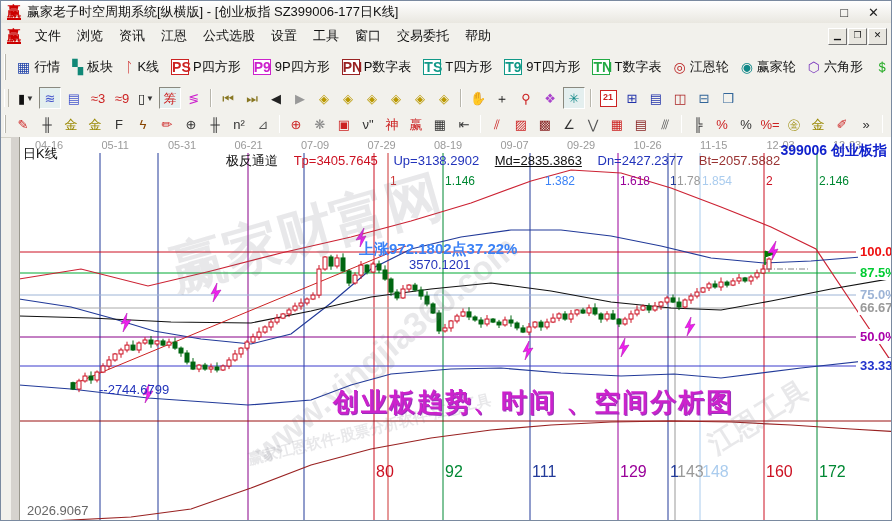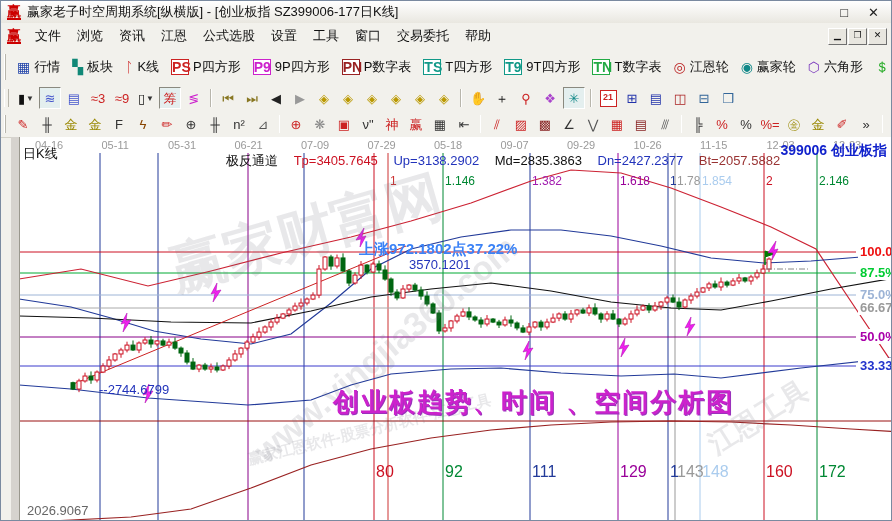--- a/index.html
+++ b/index.html
@@ -620,32 +620,32 @@
         </g>
       </svg>
     <div class="frame"></div>
     <div id="overlays">
         <div class="ov date-lbl" style="left: 24px; top: 2px;">04-16</div>
         <div class="ov date-lbl" style="left: 90.5px; top: 2px;">05-11</div>
         <div class="ov date-lbl" style="left: 157px; top: 2px;">05-31</div>
         <div class="ov date-lbl" style="left: 223.5px; top: 2px;">06-21</div>
         <div class="ov date-lbl" style="left: 290px; top: 2px;">07-09</div>
         <div class="ov date-lbl" style="left: 356.5px; top: 2px;">07-29</div>
-        <div class="ov date-lbl" style="left: 423px; top: 2px;">05-18</div>
+        <div class="ov date-lbl" style="left: 423px; top: 2px;">08-19</div>
         <div class="ov date-lbl" style="left: 489.5px; top: 2px;">09-07</div>
         <div class="ov date-lbl" style="left: 556px; top: 2px;">09-29</div>
         <div class="ov date-lbl" style="left: 622.5px; top: 2px;">10-26</div>
         <div class="ov date-lbl" style="left: 689px; top: 2px;">11-15</div>
         <div class="ov date-lbl" style="left: 755.5px; top: 2px;">12-03</div>
         <div class="ov date-lbl" style="left: 822px; top: 2px;">12-23</div>
         <div class="ov tl-bot" style="left: 365px; top: 326px; color: rgb(204, 17, 34);">80</div>
         <div class="ov tl-top" style="left: 379px; top: 37px; color: rgb(204, 51, 51);">1</div>
         <div class="ov tl-top" style="left: 434px; top: 37px; color: rgb(0, 136, 51);">1.146</div>
         <div class="ov tl-bot" style="left: 434px; top: 326px; color: rgb(0, 136, 51);">92</div>
-        <div class="ov tl-top" style="left: 521px; top: 37px; color: #a21caf;">1.382</div>
+        <div class="ov tl-top" style="left: 534px; top: 37px; color: #3b82f6;">1.382</div>
         <div class="ov tl-bot" style="left: 521px; top: 326px; color: rgb(34, 58, 153);">111</div>
         <div class="ov tl-top" style="left: 609px; top: 37px; color: rgb(153, 0, 153);">1.618</div>
         <div class="ov tl-bot" style="left: 609px; top: 326px; color: rgb(153, 0, 153);">129</div>
         <div class="ov tl-top" style="left: 659px; top: 37px; color: rgb(34, 58, 153);">1</div>
         <div class="ov tl-bot" style="left: 659px; top: 326px; color: rgb(34, 58, 153);">1</div>
         <div class="ov tl-top" style="left: 666px; top: 37px; color: rgb(153, 153, 153);">1.78</div>
         <div class="ov tl-bot" style="left: 666px; top: 326px; color: rgb(153, 153, 153);">143</div>
         <div class="ov tl-top" style="left: 691px; top: 37px; color: rgb(170, 204, 238);">1.854</div>
         <div class="ov tl-bot" style="left: 691px; top: 326px; color: rgb(170, 204, 238);">148</div>
         <div class="ov tl-top" style="left: 755px; top: 37px; color: rgb(204, 17, 34);">2</div>
@@ -666,19 +666,19 @@
         <div class="ov" style="left: 398px; top: 120px; color: rgb(34, 51, 187); font-size: 13px;">3570.1201</div>
         <div class="ov" style="left: 88px; top: 245px; color: rgb(34, 51, 187); font-size: 13px;">--2744.6799</div>
         <div class="ov" style="left: 16px; top: 366px; color: rgb(102, 102, 102); font-size: 13px;">2026.9067</div>
         <div class="ov big-title" style="left: 322px; top: 248px; color: rgb(204, 34, 204); font-size: 26px; font-weight: bold;">创业板趋势、时间 、空间分析图</div>
       </div>
     <div class="ov" style="left:12px;top:8px;font-size:13px;color:#111;">日K线</div>
     <div class="ov" style="left:215px;top:15px;font-size:13px;">
       <span style="color:#111;margin-right:12px;">极反通道</span>
       <span style="color:#cc1122;margin-right:12px;">Tp=3405.7645</span>
       <span style="color:#2233bb;margin-right:12px;">Up=3138.2902</span>
-      <span style="color:#111;margin-right:12px;">Md=2835.3863</span>
+      <span style="color:#111;margin-right:12px;text-decoration:underline;">Md=2835.3863</span>
       <span style="color:#2233bb;margin-right:12px;">Dn=2427.2377</span>
       <span style="color:#993333;">Bt=2057.5882</span>
     </div>
     <div class="ov" style="right:4px;top:5px;font-size:14px;font-weight:bold;color:#1122cc;">399006  创业板指</div>
   </div>
 </div>
 
 </body></html>

